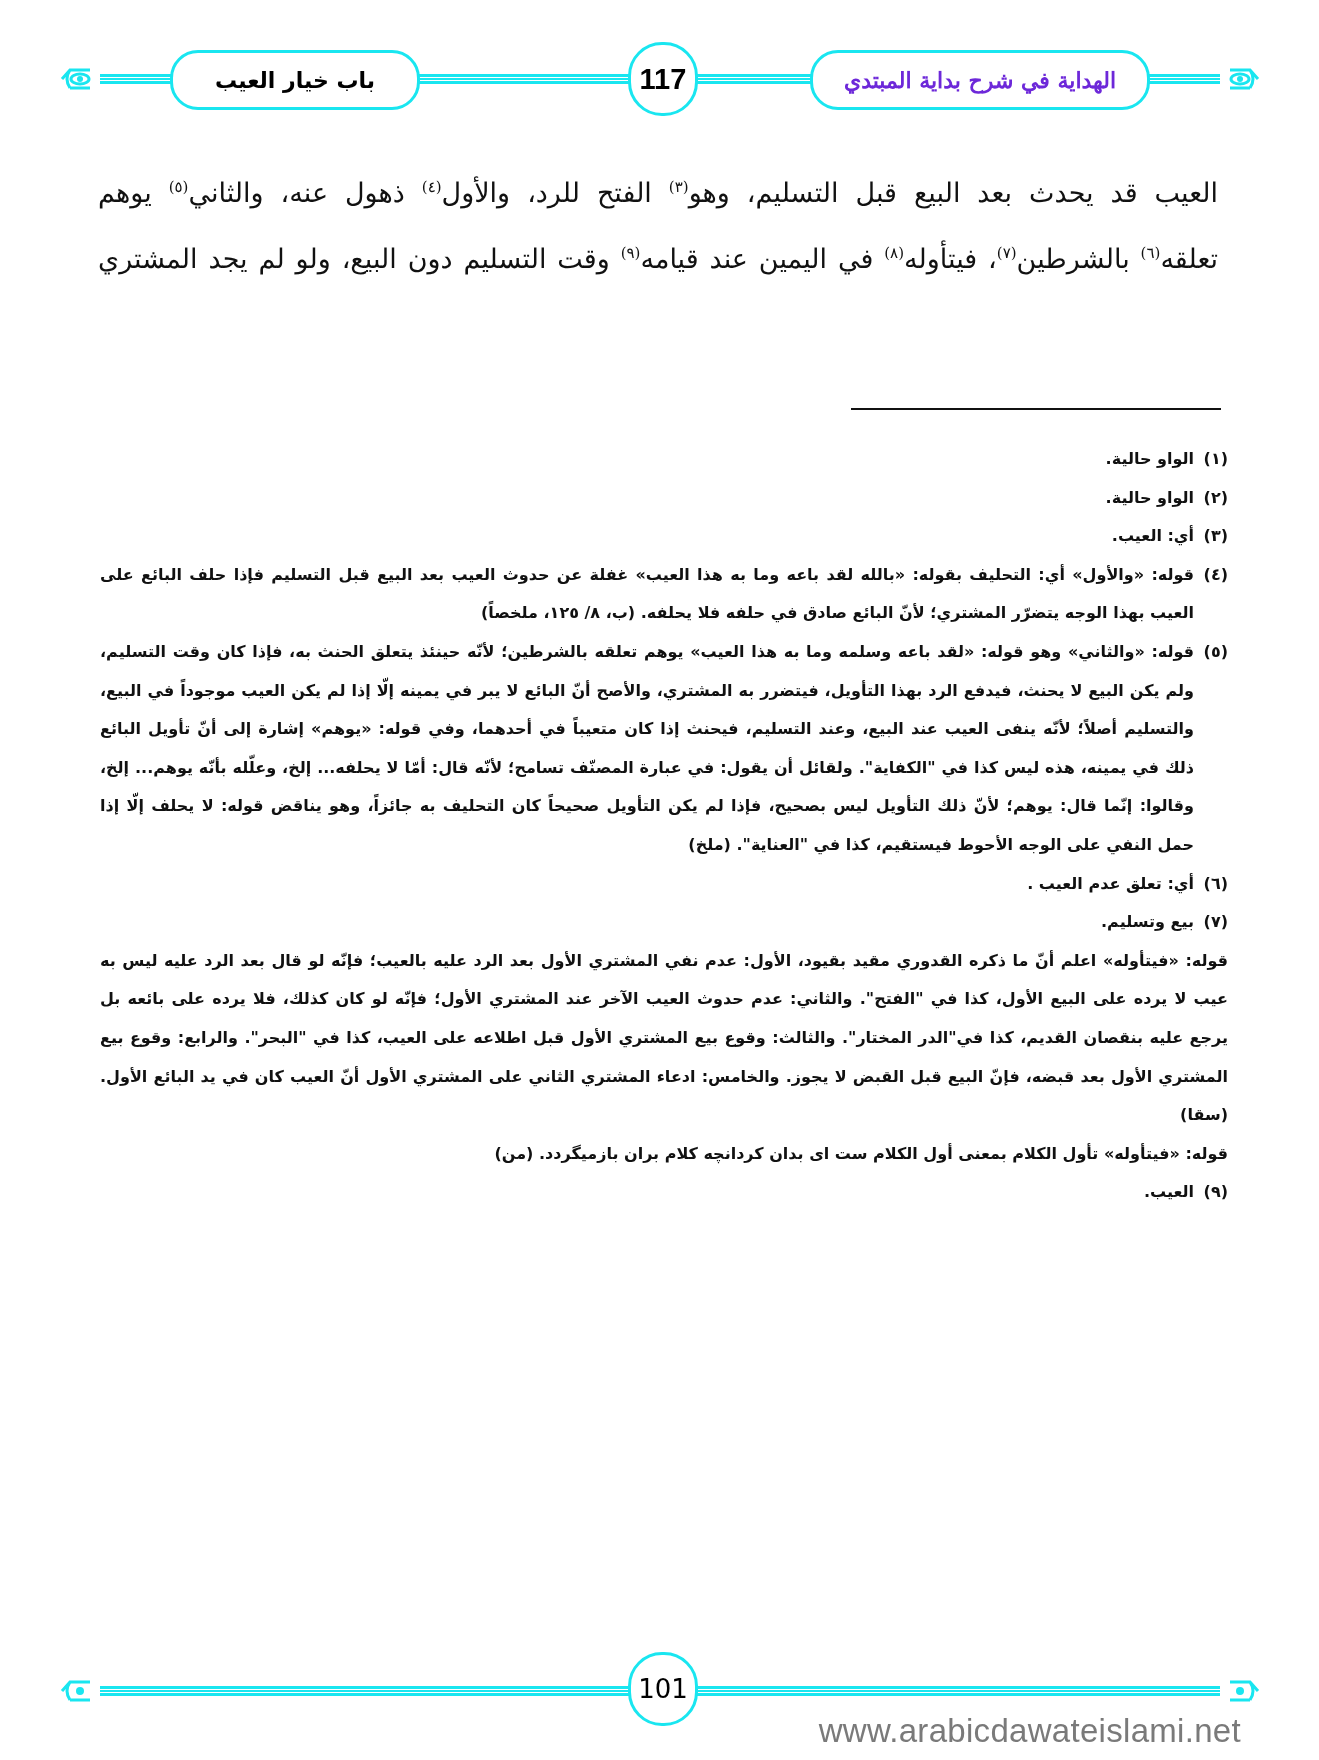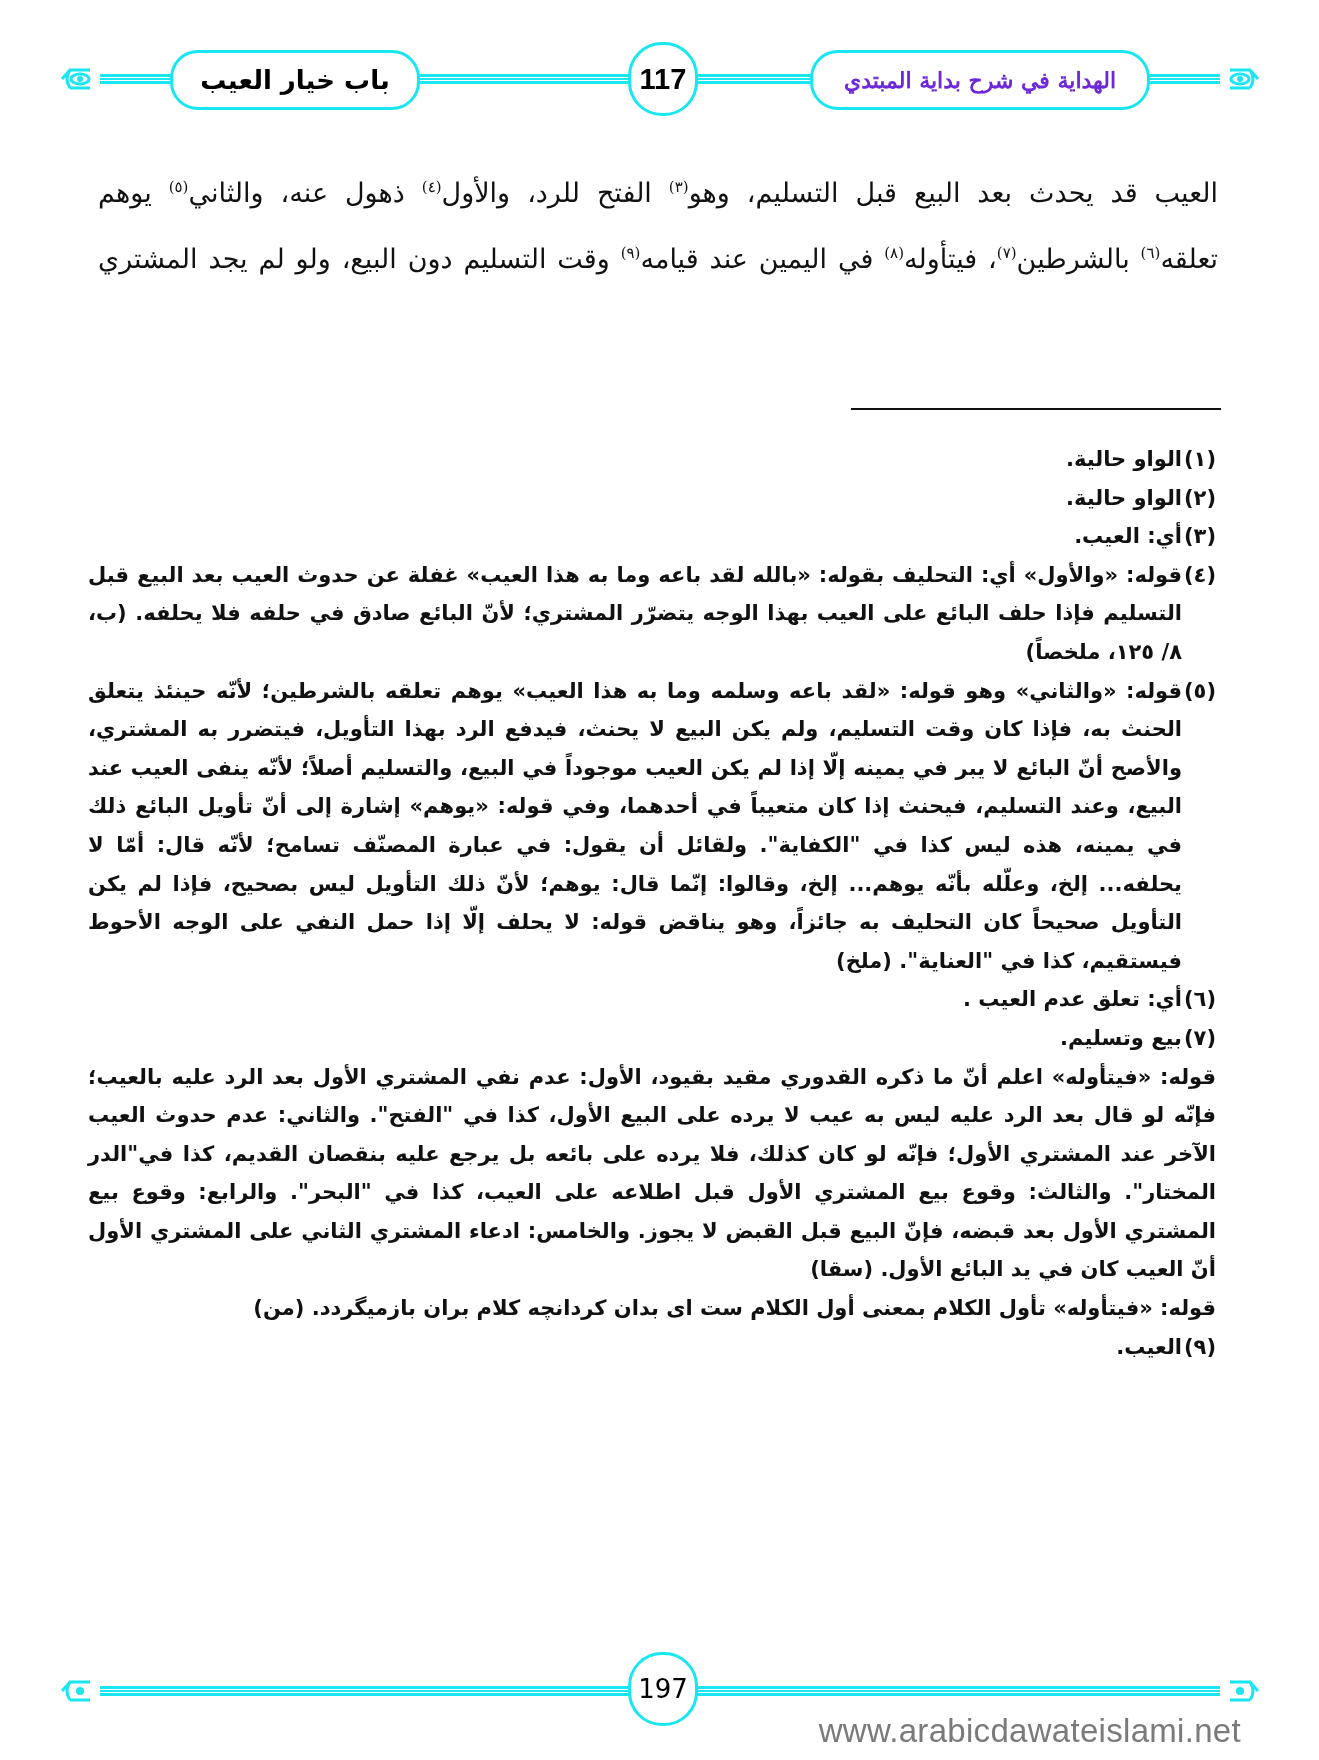--- a/index.html
+++ b/index.html
@@ -21,21 +21,21 @@
   }
   .orn-end.left { left: 0; }
   .orn-end.right { right: 0; }
   .pill {
     position: absolute; background: #fff; border: 3px solid #19e6f0; border-radius: 28px;
     display: flex; align-items: center; justify-content: center; box-sizing: border-box;
   }
   #hdr { top: 68px; }
   .hdr-title {
     left: 110px; top: -18px; width: 250px; height: 60px;
-    font-family: "DejaVu Sans", sans-serif; font-weight: bold; font-size: 26px; color: #000;
+    font-family: "DejaVu Sans", sans-serif; font-weight: bold; font-size: 22px; color: #000;
   }
   .hdr-num {
     left: 568px; top: -26px; width: 70px; height: 74px; border-radius: 34px;
     font-family: "Liberation Sans", sans-serif; font-weight: bold; font-size: 29px; color: #000;
   }
   .hdr-book {
     right: 110px; top: -18px; width: 340px; height: 60px;
     font-family: "DejaVu Serif", serif; font-size: 22px; color: #6d28d9; font-weight: bold;
   }
   
@@ -44,22 +44,22 @@
     direction: rtl; text-align: justify; text-align-last: justify;
     font-family: "DejaVu Serif", serif; font-size: 27px; line-height: 66px;
   }
   .main p { margin: 0; }
   sup { font-size: 15px; vertical-align: super; line-height: 0; }
   .divider {
     position: absolute; top: 408px; right: 98px; width: 370px; height: 0; border-top: 2px solid #111;
   }
   
   .notes {
-    position: absolute; left: 88px; width: 1128px; top: 440px; direction: rtl;
-    font-family: "DejaVu Sans", sans-serif; font-size: 21px; line-height: 38.6px; font-weight: bold;
+    position: absolute; left: 100px; width: 1128px; top: 440px; direction: rtl;
+    font-family: "DejaVu Sans", sans-serif; font-size: 16px; line-height: 38.6px; font-weight: bold;
   }
   .note { margin: 0; padding-right: 34px; text-indent: -34px; text-align: justify; }
   .note .num { display: inline-block; width: 34px; text-indent: 0; }
   .note.short { text-align: right; }
   
   #ftr { top: 1680px; }
   .ftr-num {
     left: 568px; top: -28px; width: 70px; height: 74px; border-radius: 34px;
     font-family: "DejaVu Sans", sans-serif; font-size: 26px; color: #000; direction: rtl;
   }
@@ -119,16 +119,16 @@
       <i></i>
     </div>
   <svg class="orn-end left" viewBox="0 0 36 34">
     <path d="M2 17 L10 8 L30 8 M10 26 L30 26 M10 8 Q4 17 10 26" fill="none" stroke="#19e6f0" stroke-width="3"></path>
     <circle cx="20" cy="17" r="4" fill="#19e6f0"></circle>
   </svg>
   <svg class="orn-end right" viewBox="0 0 36 34">
     <path d="M34 17 L26 8 L6 8 M26 26 L6 26 M26 8 Q32 17 26 26" fill="none" stroke="#19e6f0" stroke-width="3"></path>
     <circle cx="16" cy="17" r="4" fill="#19e6f0"></circle>
   </svg>
-  <div class="pill ftr-num">197</div>
+  <div class="pill ftr-num">101</div>
 </div>
 
 <div class="site">www.arabicdawateislami.net</div>
 
 </body></html>

